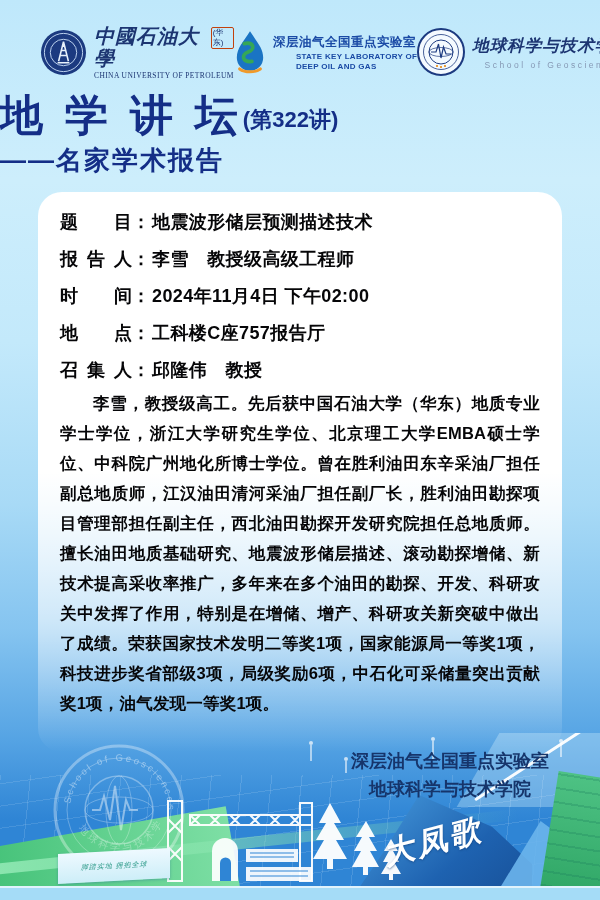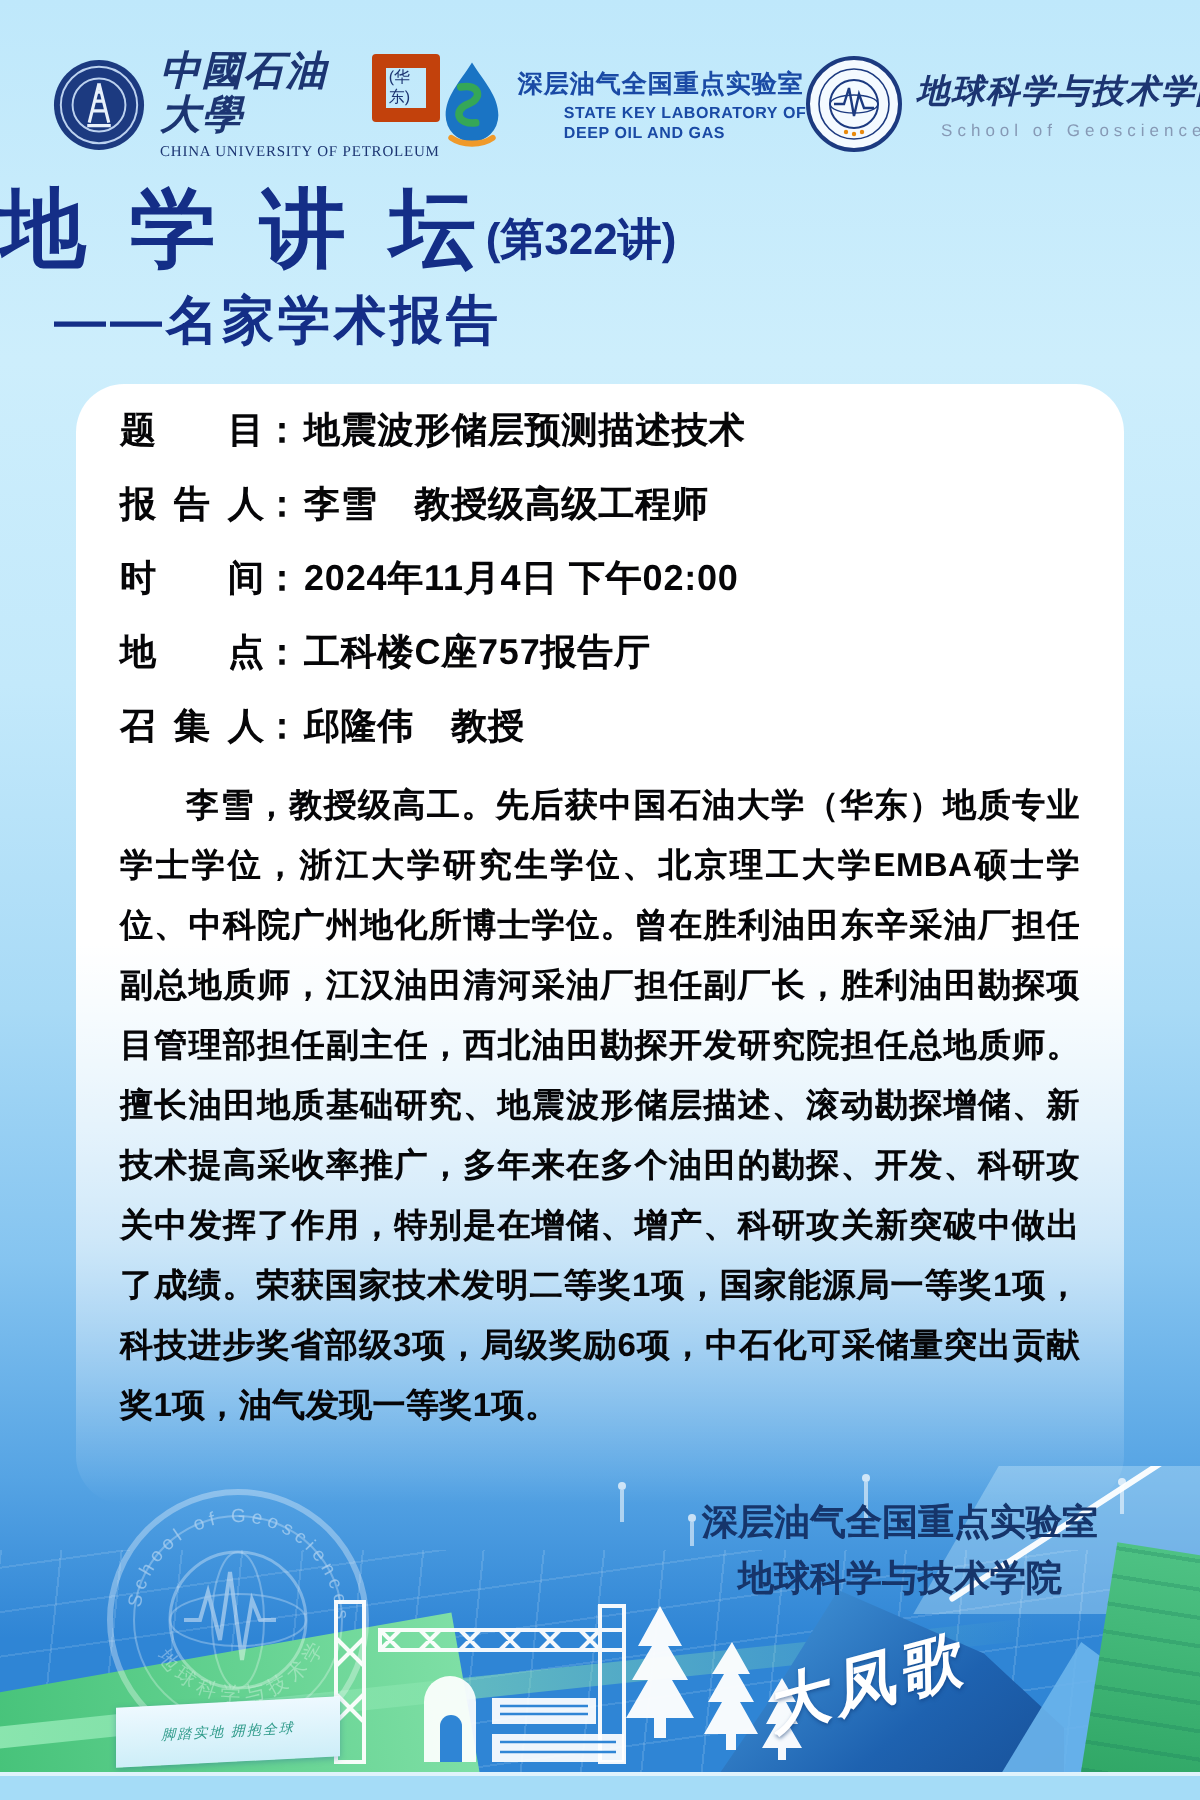--- a/index.html
+++ b/index.html
@@ -2,42 +2,42 @@
 <html><head>
 <meta charset="utf-8">
 <style>
   html,body{margin:0;padding:0;}
   body{
     width:600px;height:900px;position:relative;overflow:hidden;
     font-family:"Liberation Sans","DejaVu Sans",sans-serif;
     background:linear-gradient(180deg,#bfe8fb 0%,#cdeefc 20%,#c3e9fb 38%,#a8daf6 56%,#85c4f0 70%,#56a4e4 82%,#2f85d5 91%,#2f85d5 100%);
   }
   
-  .header{position:absolute;top:24px;left:26px;right:18px;height:56px;display:flex;justify-content:space-between;align-items:center;z-index:3;}
+  .header{position:absolute;top:24px;left:40px;right:18px;height:56px;display:flex;justify-content:space-between;align-items:center;z-index:3;}
   .logo{display:flex;align-items:center;gap:7px;}
   .logo svg{flex:0 0 auto;display:block;}
   .cup-cnrow{display:flex;align-items:flex-start;}
   .cup-cn{font-family:"Liberation Serif","DejaVu Serif",serif;font-style:italic;font-weight:700;font-size:20px;color:#1c3572;letter-spacing:1px;line-height:22px;}
-  .cup-campus{font-size:8px;color:#1c3572;border:7px solid #c2410c;border-radius:2px;padding:0 1px;margin-left:3px;margin-top:2px;line-height:10px;}
+  .cup-campus{font-size:8px;color:#1c3572;border:1px solid #c2410c;border-radius:2px;padding:0 1px;margin-left:3px;margin-top:2px;line-height:10px;}
   .cup-en{font-family:"Liberation Serif","DejaVu Serif",serif;font-size:7.5px;letter-spacing:.4px;color:#1c3572;margin-top:2px;white-space:nowrap;}
   .lab-cn{font-size:12.5px;font-weight:800;color:#1a4aa5;letter-spacing:.5px;white-space:nowrap;}
   .lab-en{font-size:8px;font-weight:700;color:#1a4aa5;letter-spacing:.3px;margin-top:1px;white-space:nowrap;padding-left:23px;}
   .geo-cn{font-family:"Liberation Serif","DejaVu Serif",serif;font-style:italic;font-weight:700;font-size:16.5px;color:#1c3572;letter-spacing:1px;white-space:nowrap;}
   .geo-en{font-size:8.5px;color:#8699b5;letter-spacing:2.5px;margin-top:3px;text-align:center;white-space:nowrap;}
   
   .title-wrap{position:absolute;top:90px;left:0;right:0;z-index:3;}
   .title-row{display:inline-flex;align-items:flex-end;}
   .title-main{font-size:43px;font-weight:900;color:#142e87;letter-spacing:5px;line-height:50px;}
   .title-issue{font-size:22px;font-weight:800;color:#142e87;padding-bottom:5px;letter-spacing:0;}
-  .title-sub{font-size:26px;font-weight:800;color:#142e87;letter-spacing:2px;margin-top:3px;padding-left:27px;}
+  .title-sub{font-size:26px;font-weight:800;color:#142e87;letter-spacing:2px;margin-top:3px;}
   
   .card{position:absolute;left:38px;top:192px;width:524px;height:560px;border-radius:24px;z-index:2;
     background:linear-gradient(180deg,#ffffff 0%,#ffffff 50%,rgba(255,255,255,.6) 76%,rgba(255,255,255,0) 100%);
     padding:11px 22px 0;box-sizing:border-box;}
-  .info-row{height:37px;display:flex;align-items:flex-start;font-size:18px;font-weight:700;color:#060608;}
+  .info-row{height:37px;display:flex;align-items:center;font-size:18px;font-weight:700;color:#060608;}
   .info-label{display:inline-block;width:72px;text-align:justify;text-align-last:justify;}
   .info-colon{margin-right:2px;}
   .info-value{letter-spacing:.4px;}
   .bio-heading{height:35px;display:flex;align-items:center;font-size:18px;font-weight:800;color:#1f5ed2;margin-top:2px;}
   .bio-text{font-size:16.5px;font-weight:700;color:#060608;line-height:30px;text-align:justify;text-indent:2em;letter-spacing:.2px;}
   
   .footer-org{position:absolute;left:330px;top:747px;width:240px;text-align:center;z-index:4;
     font-size:18px;font-weight:800;color:#16356b;line-height:28px;}
   
   .footer-art{position:absolute;left:0;top:733px;width:600px;height:167px;overflow:hidden;z-index:1;}

